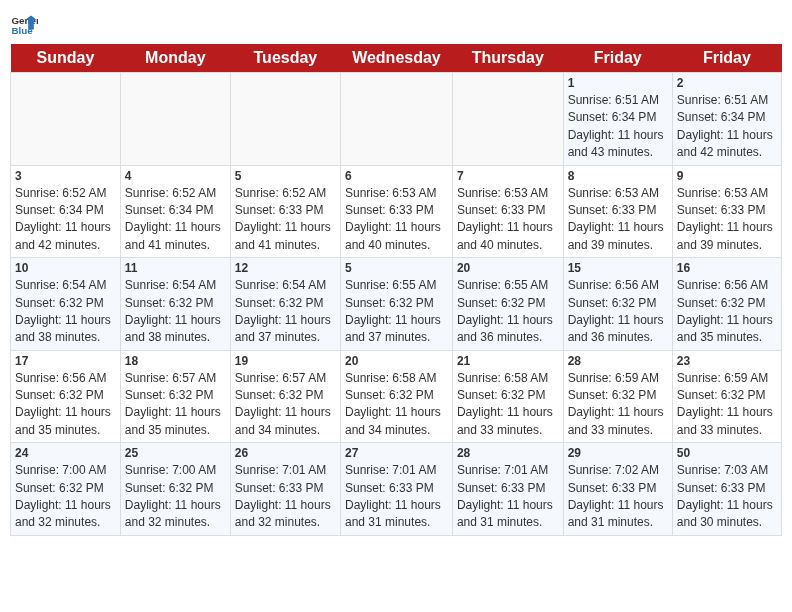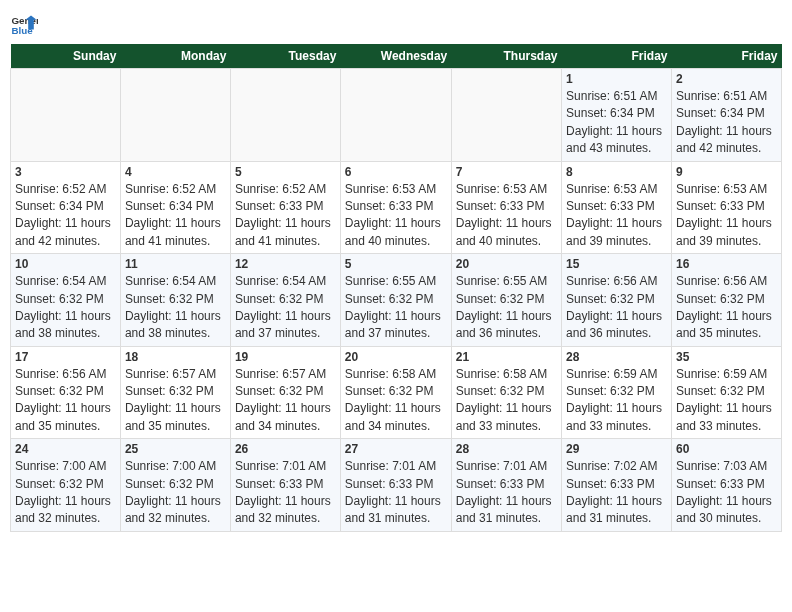--- a/index.html
+++ b/index.html
@@ -36,25 +36,25 @@
     .location {
       font-size: 15px;
       color: #555;
     }
     table {
       width: 100%;
       border-collapse: collapse;
       font-size: 11px;
     }
     thead tr th {
-      background: #14532d;
+      background: #b91c1c;
       color: #fff;
       padding: 5px 4px;
-      text-align: right;
-      font-size: 12px;
+      text-align: center;
+      font-size: 16px;
       font-weight: bold;
     }
     tbody tr td {
       vertical-align: top;
       border: 1px solid #ddd;
       padding: 3px 4px;
       height: 82px;
       width: 113px;
       color: #333;
     }
@@ -251,21 +251,21 @@
 Sunset: 6:32 PM
 Daylight: 11 hours and 33 minutes.</div>
         </td>
         <td>
           <span class="day-num">28</span>
           <div class="day-detail">Sunrise: 6:59 AM
 Sunset: 6:32 PM
 Daylight: 11 hours and 33 minutes.</div>
         </td>
         <td>
-          <span class="day-num">35</span>
+          <span class="day-num">23</span>
           <div class="day-detail">Sunrise: 6:59 AM
 Sunset: 6:32 PM
 Daylight: 11 hours and 33 minutes.</div>
         </td>
       </tr>
       <tr>
         <td>
           <span class="day-num">24</span>
           <div class="day-detail">Sunrise: 7:00 AM
 Sunset: 6:32 PM
@@ -295,20 +295,20 @@
 Sunset: 6:33 PM
 Daylight: 11 hours and 31 minutes.</div>
         </td>
         <td>
           <span class="day-num">29</span>
           <div class="day-detail">Sunrise: 7:02 AM
 Sunset: 6:33 PM
 Daylight: 11 hours and 31 minutes.</div>
         </td>
         <td>
-          <span class="day-num">60</span>
+          <span class="day-num">50</span>
           <div class="day-detail">Sunrise: 7:03 AM
 Sunset: 6:33 PM
 Daylight: 11 hours and 30 minutes.</div>
         </td>
       </tr>
     </tbody>
 </table>
 
 </body></html>

